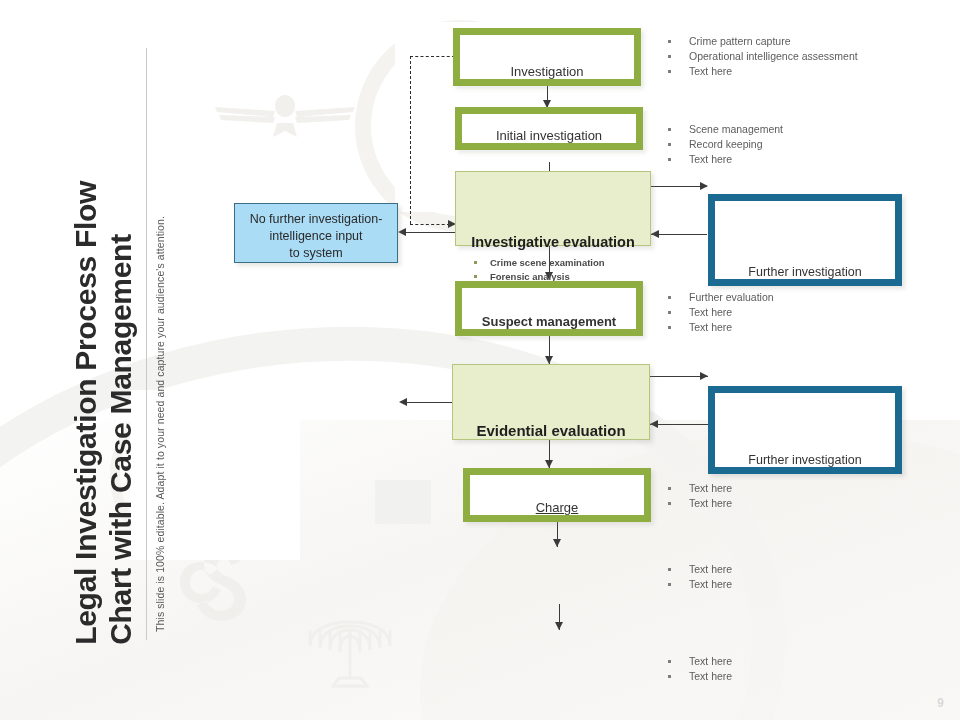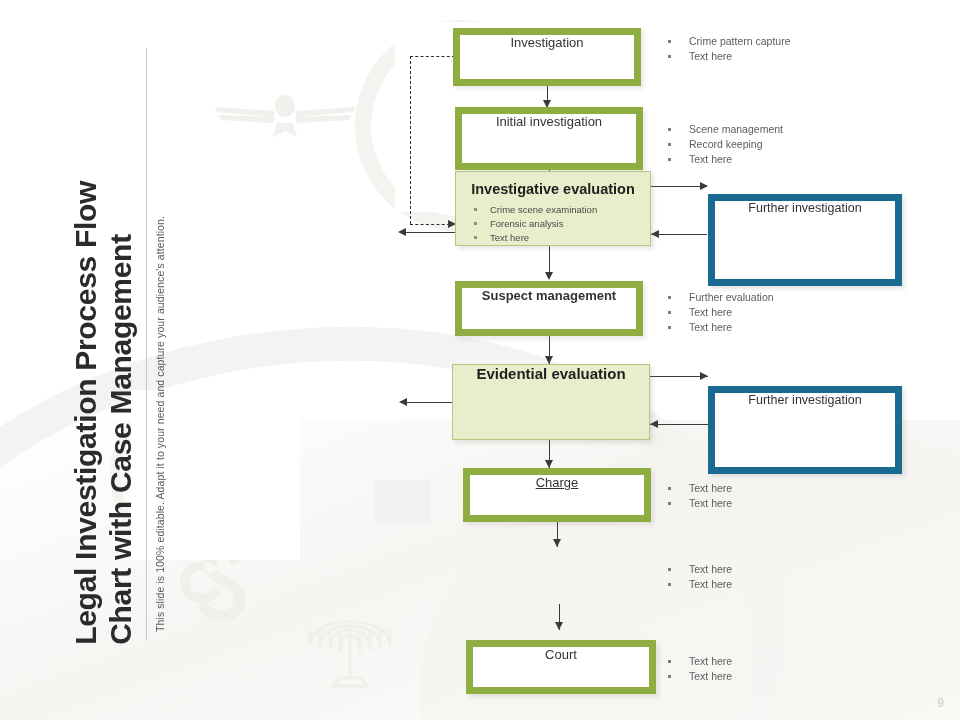--- a/index.html
+++ b/index.html
@@ -126,21 +126,21 @@
     color: #5a5a5a;
     letter-spacing: 0.1px;
     text-align: left;
   }
 
   
   .node {
     position: absolute;
     box-sizing: border-box;
     display: flex;
-    align-items: flex-start;
+    align-items: flex-end;
     justify-content: center;
     text-align: center;
     z-index: 4;
   }
   .node-green {
     background: #ffffff;
     border: 7px solid #8fae41;
     box-shadow: 3px 3px 4px rgba(140,140,130,0.18);
     font-size: 13px;
     color: #333333;
@@ -155,22 +155,23 @@
     color: #262626;
   }
   .node-pale.titled {
     display: block;
     text-align: left;
   }
   .node-pale .pale-head {
     font-size: 14.5px;
     font-weight: bold;
     text-align: center;
-    padding-top: 9px;
+    padding-top: 22px;
     color: #1f1f1f;
+    margin-top: 40px;
   }
   .node-pale .pale-center {
     font-size: 15px;
     font-weight: bold;
     text-align: center;
     color: #1f1f1f;
   }
   .node-blue {
     background: #aadcf5;
     border: 1px solid #3b6d86;
@@ -188,21 +189,21 @@
     margin-top: 34px;
   }
 
   
   .inner-bullets {
     list-style: none;
     margin: 6px 0 0 0;
     padding: 0 0 0 18px;
     font-size: 9.5px;
     color: #4a4a4a;
-    font-weight: normal;
+    font-weight: bold;
   }
   .inner-bullets li {
     position: relative;
     padding-left: 16px;
     line-height: 1.48;
   }
   .inner-bullets li::before {
     content: "";
     position: absolute;
     left: 0;
@@ -385,33 +386,38 @@
   <div class="v-line" style="left:557px; top:522px; height:25px;"></div>
   <div class="arrow-d" style="left:552.5px; top:539px;"></div>
 
   <div class="v-line" style="left:559px; top:604px; height:26px;"></div>
   <div class="arrow-d" style="left:554.5px; top:622px;"></div>
 
   <div class="node node-green" style="left:453px; top:28px; width:188px; height:58px;">
     <span class="node-label">Investigation</span>
   </div>
 
-  <div class="node node-green" style="left:455px; top:107px; width:188px; height:63px;">
+  <div class="node node-green" style="left:455px; top:107px; width:188px; height:43px;">
     <span class="node-label">Initial investigation</span>
   </div>
 
   <div class="node node-pale titled" style="left:455px; top:171px; width:196px; height:75px;">
     <div class="pale-head">Investigative evaluation</div>
     <ul class="inner-bullets">
       <li>Crime scene examination</li>
       <li>Forensic analysis</li>
       <li>Text here</li>
     </ul>
   </div>
 
+  <div class="node node-blue" style="left:234px; top:203px; width:164px; height:60px; white-space:pre-line;">
+    <span>No further investigation-
+intelligence input
+to system</span>
+  </div>
 
   <div class="node node-teal" style="left:708px; top:160px; width:194px; height:92px;">
     <span>Further investigation</span>
   </div>
 
   <div class="node node-pale" style="left:452px; top:364px; width:198px; height:76px;">
     <span class="pale-center">Evidential evaluation</span>
   </div>
 
   <div class="node node-green bold" style="left:455px; top:281px; width:188px; height:55px;">
@@ -421,26 +427,24 @@
 
   <div class="node node-teal" style="left:708px; top:352px; width:194px; height:88px;">
     <span>Further investigation</span>
   </div>
 
   <div class="node node-green" style="left:463px; top:468px; width:188px; height:54px;text-decoration:underline;">
     <span class="node-label">Charge</span>
   </div>
 
 
-  <div class="node node-green" style="left:466px; top:640px; width:190px; height:54px;">
-    <span class="node-label">Court</span>
-  </div>
 
   <ul class="side-bullets" style="left:668px; top:34px;">
     <li>Crime pattern capture</li>
+    <li>Operational intelligence assessment</li>
     <li>Text here</li>
   </ul>
 
   <ul class="side-bullets" style="left:668px; top:122px;">
     <li>Scene management</li>
     <li>Record keeping</li>
     <li>Text here</li>
   </ul>
 
   <ul class="side-bullets" style="left:668px; top:290px;">

